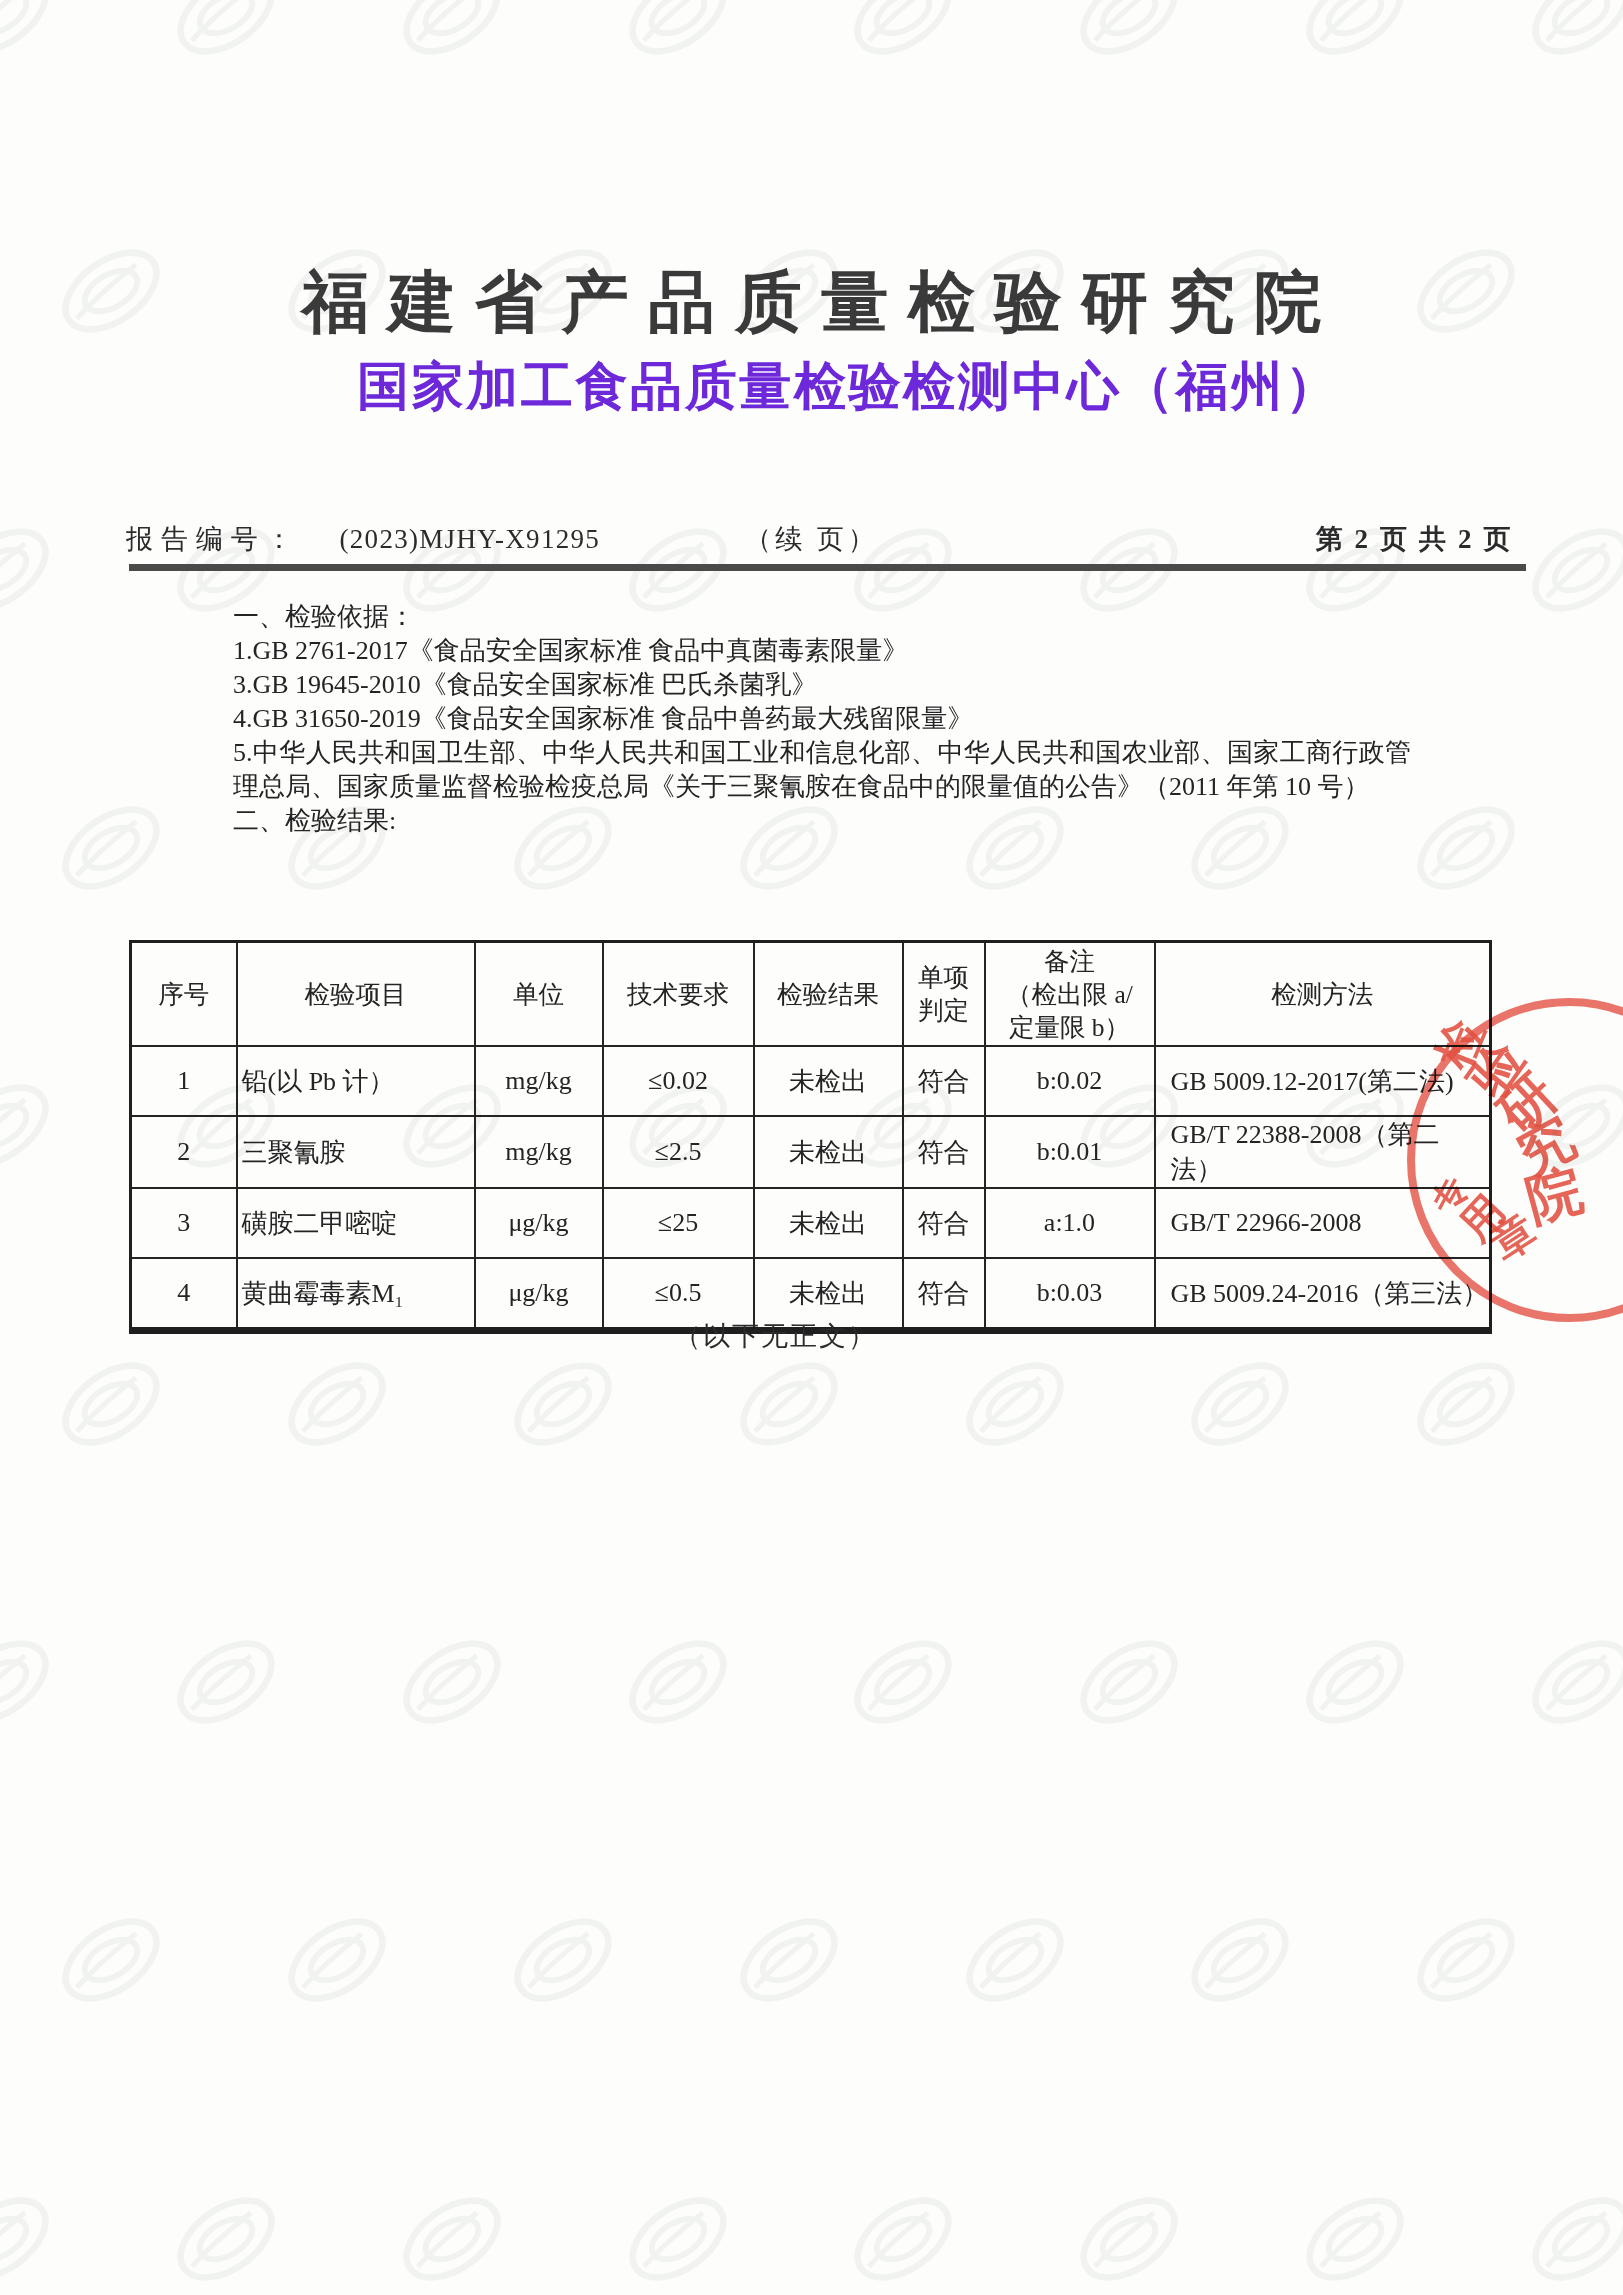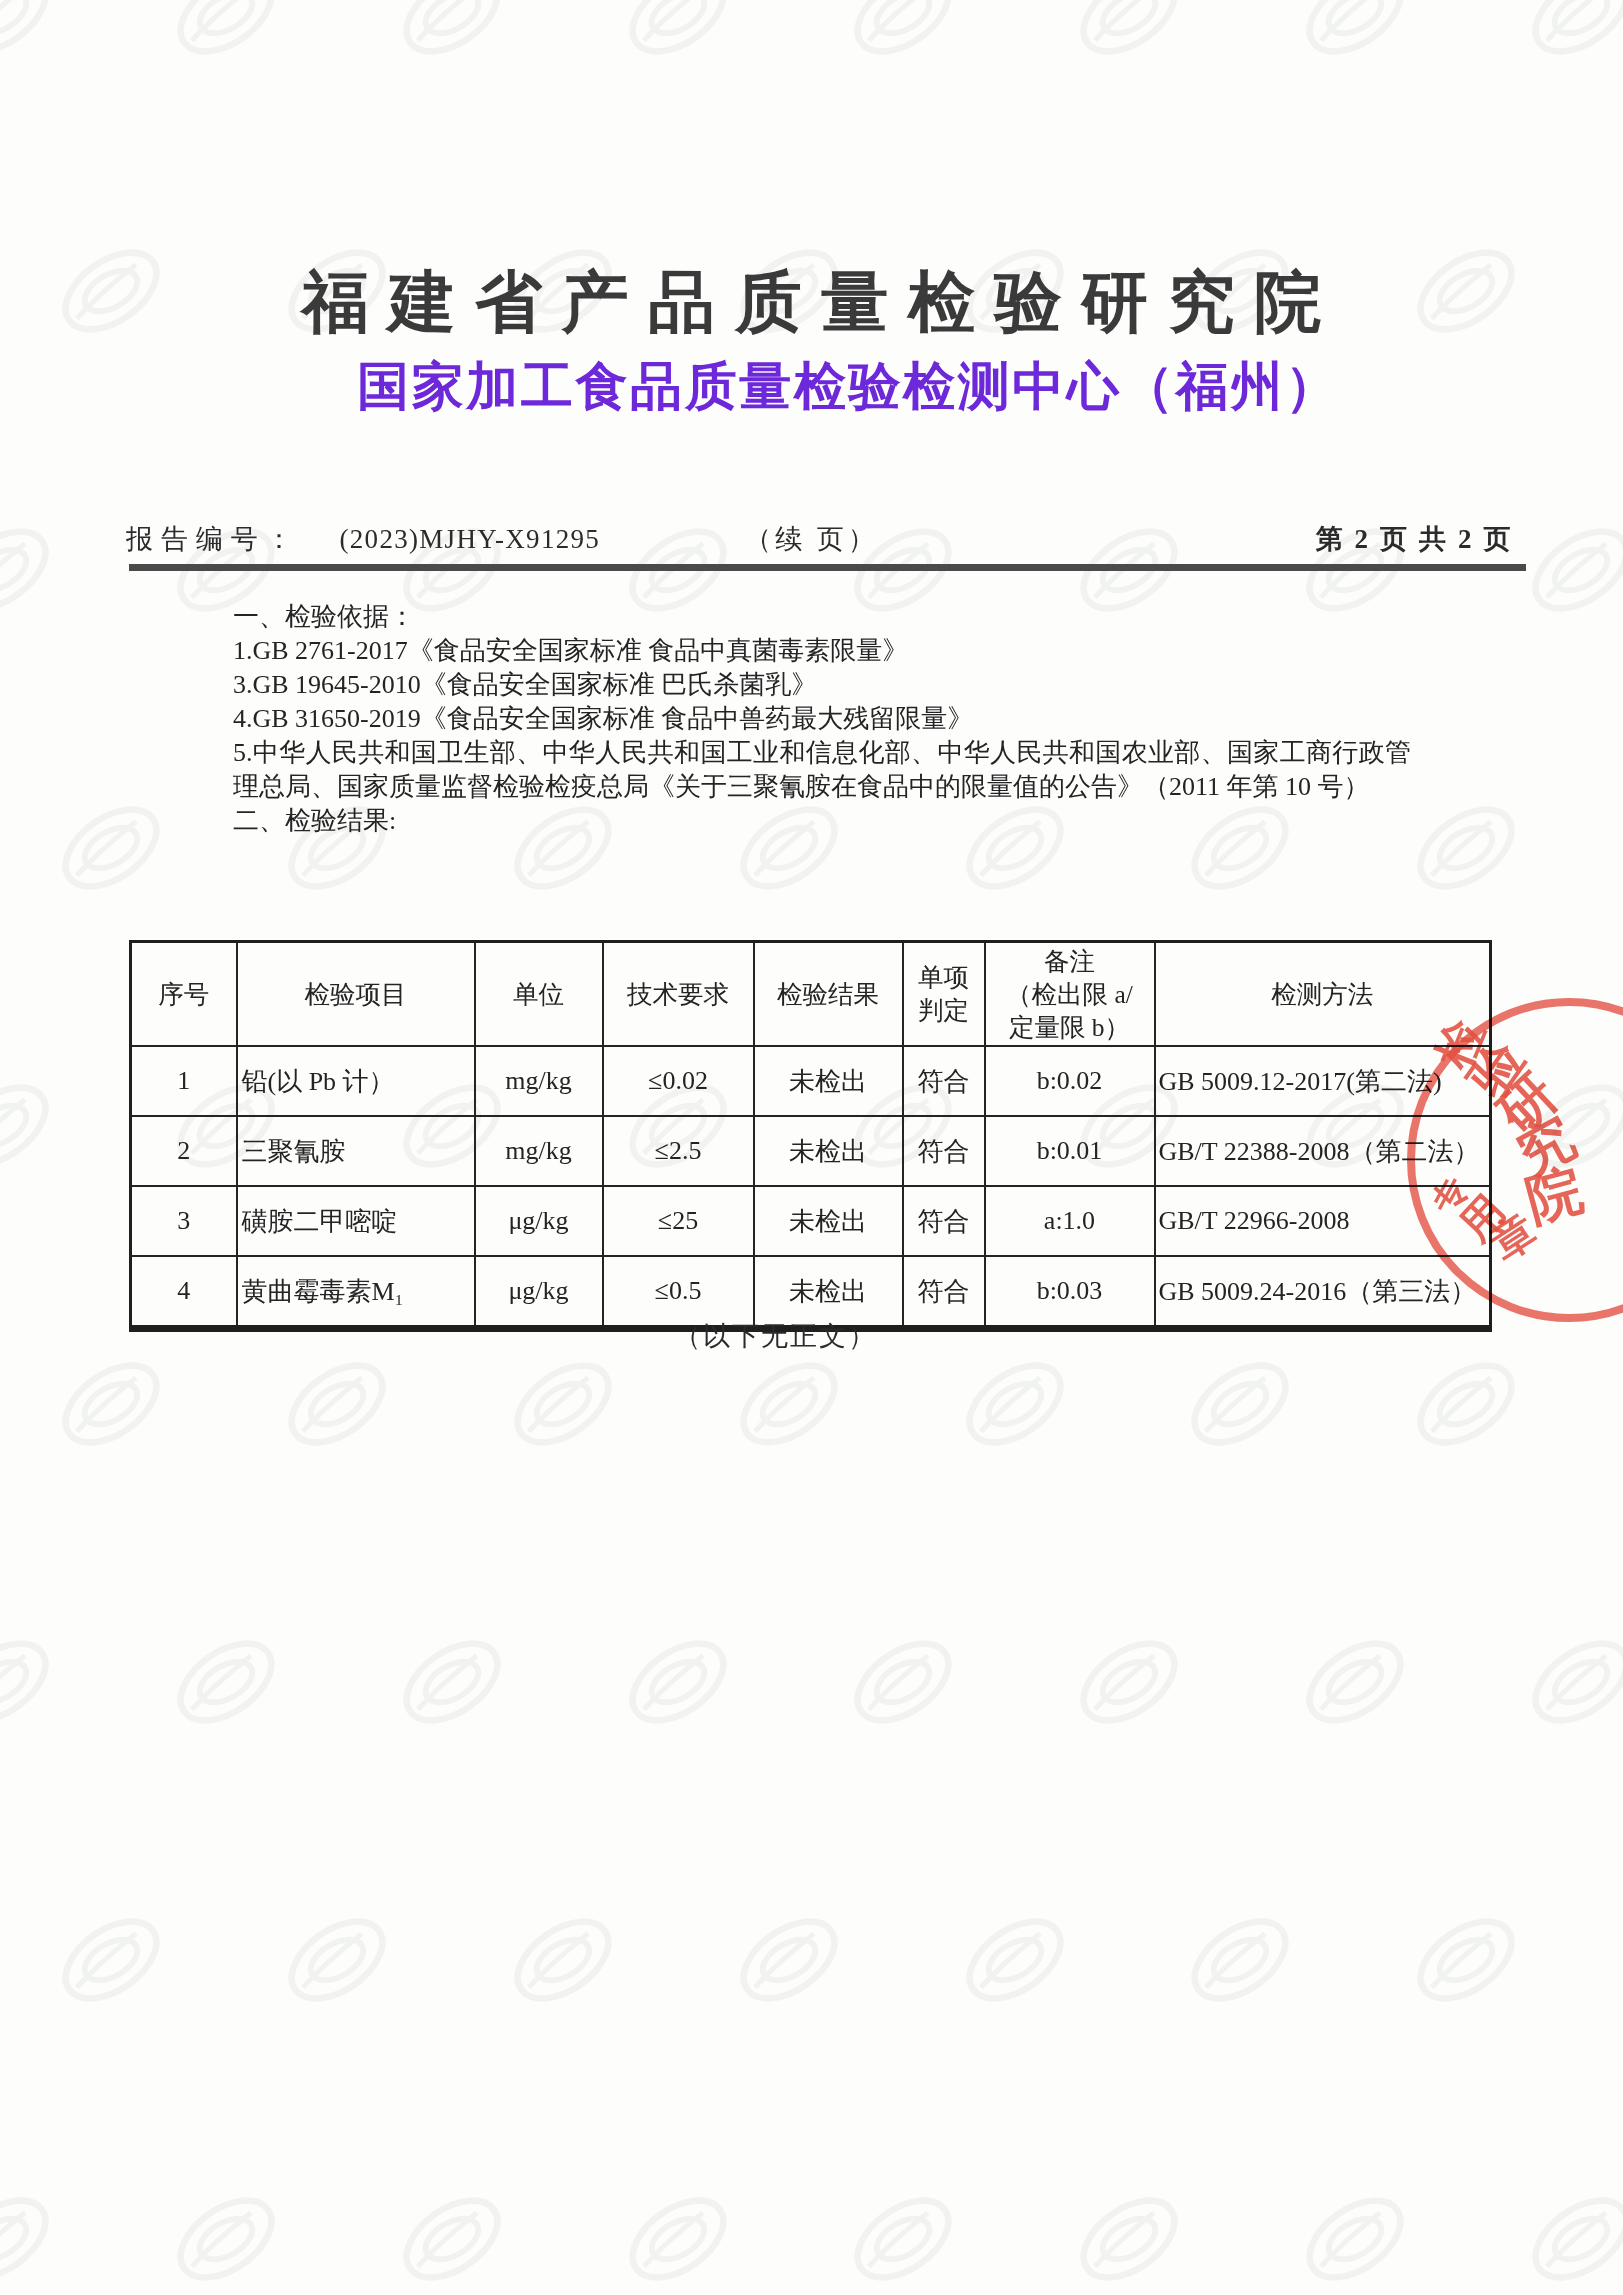--- a/index.html
+++ b/index.html
@@ -58,21 +58,21 @@
     border:2px solid #242424;
     text-align:center;vertical-align:middle;
     padding:0;overflow:hidden;
   }
   .results-table th{
     height:102px;font-weight:normal;font-size:25.5px;
     white-space:pre-line;line-height:33px;
   }
   .results-table td{height:68px;}
   .results-table td:nth-child(2){text-align:left;padding-left:4px;}
-  .results-table td:nth-child(8){text-align:left;padding-left:3px;}
+  .results-table td:nth-child(8){text-align:left;padding-left:15px;}
   
   .end-note{
     position:absolute;top:1318px;left:0;width:1551px;
     text-align:center;font-size:27px;letter-spacing:2px;color:#2b2b2b;
   }
   
   .stamp{position:absolute;inset:0;pointer-events:none;mix-blend-mode:multiply;}
   .stamp-ring{
     position:absolute;left:1407px;top:998px;width:308px;height:308px;
     border:8.5px solid rgba(231,88,74,.82);border-radius:50%;

